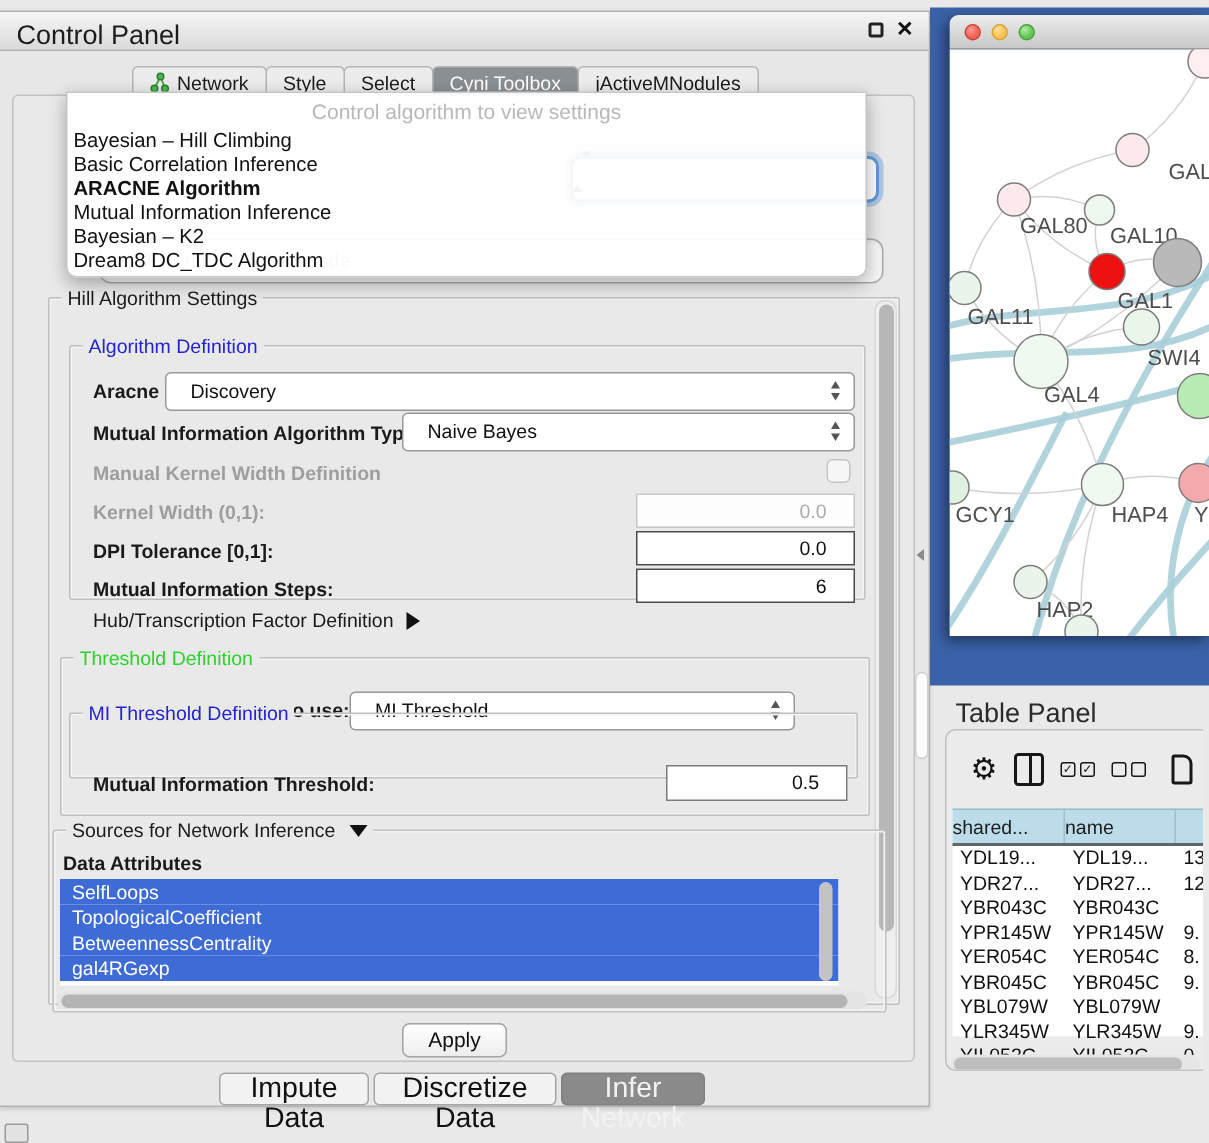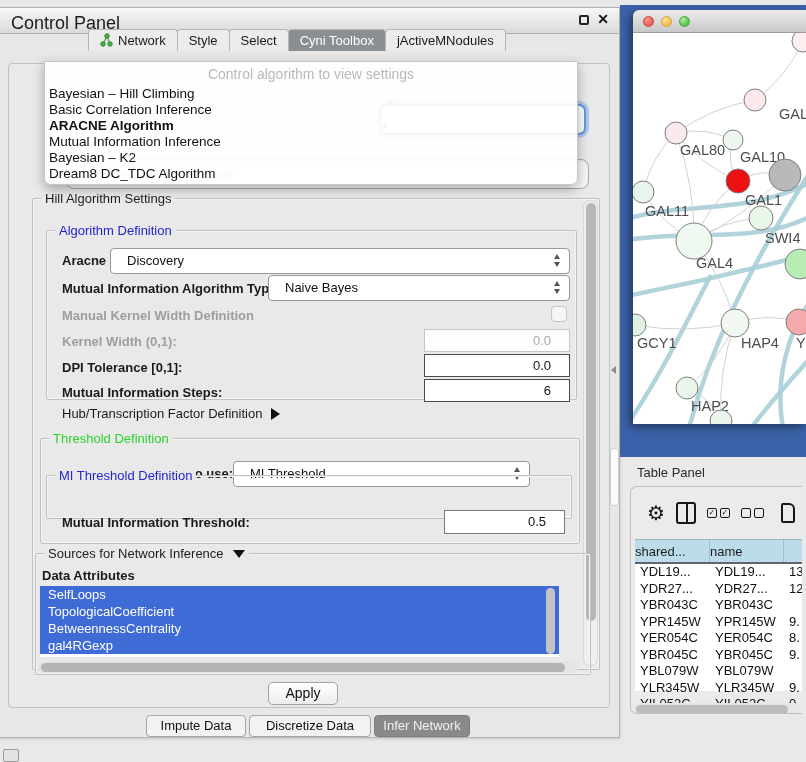--- a/index.html
+++ b/index.html
@@ -10,21 +10,21 @@
   
   #cp-window { position:absolute; left:-1px; top:7px; width:621px; height:731px;
     background:#e7e7e7; border:1px solid #b3b3b3; box-shadow:0 1px 3px rgba(0,0,0,.15); }
   #cp-titlebar { position:absolute; left:0; top:0; width:100%; height:26px;
     background:linear-gradient(#f6f6f6,#dadada); border-bottom:1px solid #aeaeae; }
   #cp-title { position:absolute; left:11px; top:5px; font-size:18px; color:#1c1c1c; }
   #cp-float { position:absolute; right:30px; top:7px; width:10px; height:10px; border:2px solid #222; border-radius:2px; }
   #cp-close { position:absolute; right:10px; top:3px; font-size:14px; font-weight:bold; color:#111; }
 
   
-  .cp-tabs { position:absolute; left:88px; top:21px; display:flex; }
+  .cp-tabs { position:absolute; left:88px; top:36px; display:flex; }
   .cp-tab { height:22px; padding:3px 11px 0 11px; font-size:13px; color:#1a1a1a;
     border:1px solid #b5b5b5; border-bottom:none; border-radius:4px 4px 0 0; background:#ececec;
     margin-right:-1px; display:flex; align-items:flex-start; gap:5px; }
   .cp-tab.selected { background:#8a8f93; color:#fff; }
   .tab-line { position:absolute; left:8px; top:58px; width:602px; height:0; border-top:1px solid #bdbdbd; }
 
   #cp-content { position:absolute; left:8px; top:55px; width:602px; height:645px;
     border:1px solid #c2c2c2; border-radius:4px; background:#e9e9e9; }
 
   
@@ -81,42 +81,42 @@
 
   
   #attr-list { position:absolute; left:40px; top:578px; width:519px; height:71px; background:#fff; overflow:hidden; }
   .attr-item { height:17px; line-height:17px; font-size:13px; color:#fff; background:#3e6bd5; padding-left:8px; }
 
   #apply-btn { position:absolute; left:268px; top:674px; width:70px; height:23px;
     background:linear-gradient(#ffffff,#ededed); border:1px solid #a3a3a3; border-radius:5px;
     font-size:14px; color:#111; text-align:center; line-height:21px; }
 
   .bottom-tab { position:absolute; top:707px; height:22px; border:1px solid #a5a5a5; border-radius:4px;
-    background:#f2f2f2; font-size:13px; color:#111; text-align:center; line-height:20px; }
+    background:#f2f2f2; font-size:19px; color:#111; text-align:center; line-height:20px; }
   .bottom-tab.selected { background:#8a8a8a; color:#f2f2f2; border-color:#7e7e7e; }
 
   
   #blue-panel { position:absolute; left:620px; top:5px; width:186px; height:452px; background:#3b62a8; }
   #net-window { position:absolute; left:13px; top:5px; width:173px; height:414px;
     border-radius:6px 0 0 0; box-shadow:-3px 3px 9px rgba(0,0,0,.45); overflow:hidden; }
   #net-titlebar { height:23px; background:linear-gradient(#ececec,#c8c8c8); border-bottom:1px solid #9c9c9c;
     display:flex; align-items:center; padding-left:10px; gap:7px; }
   .traffic { width:11px; height:11px; border-radius:50%; }
   .traffic.red { background:radial-gradient(circle at 35% 30%, #ff9a90, #ee6156 60%); border:1px solid #cf4136; }
   .traffic.yellow { background:radial-gradient(circle at 35% 30%, #ffe39a, #f5bf4f 60%); border:1px solid #d9a236; }
   .traffic.green { background:radial-gradient(circle at 35% 30%, #b4eda6, #61c454 60%); border:1px solid #47a338; }
   #net-canvas { width:173px; height:391px; background:#fff; }
 
   #splitter-arrow { position:absolute; left:611px; top:366px; width:0; height:0;
     border-top:4px solid transparent; border-bottom:4px solid transparent; border-right:5px solid #8a8a8a; }
   #side-vbar { position:absolute; left:610px; top:448px; width:9px; height:58px; background:#fbfbfb;
     border:1px solid #cfcfcf; border-radius:4px; }
 
   
-  #tp-title { position:absolute; left:637px; top:465px; font-size:13px; color:#2a2a2a; }
+  #tp-title { position:absolute; left:637px; top:465px; font-size:18px; color:#2a2a2a; }
   #tp-box { position:absolute; left:630px; top:486px; width:172px; height:228px;
     background:#ebebeb; border:1px solid #bfbfbf; border-right:none; border-radius:7px 0 0 7px; overflow:hidden; }
   #tp-toolbar { position:absolute; left:0; top:8px; width:100%; height:36px; display:flex; align-items:center; gap:11px; padding-left:16px; }
   #gear-ico { font-size:20px; color:#141414; line-height:20px; }
   #split-ico { width:20px; height:22px; border:2.5px solid #171717; border-radius:3px; position:relative; }
   #split-ico::after { content:""; position:absolute; left:50%; top:0; width:2.5px; height:100%; background:#171717; }
   .cb-pair { display:flex; gap:3px; }
   .mini-cb { width:10px; height:10px; border:1.6px solid #171717; border-radius:2px; font-size:8px; line-height:8px; color:#171717; text-align:center; }
   #doc-ico { width:14px; height:20px; border:2px solid #171717; border-radius:2px 6px 2px 2px; margin-left:6px; }
 

